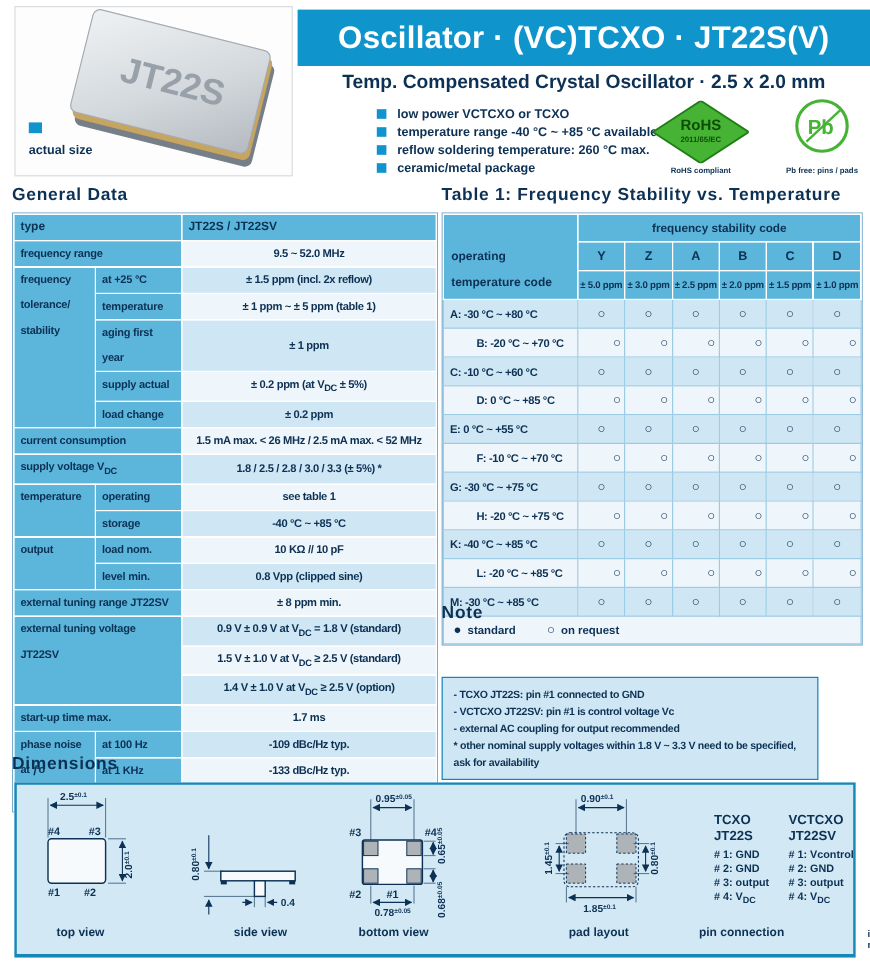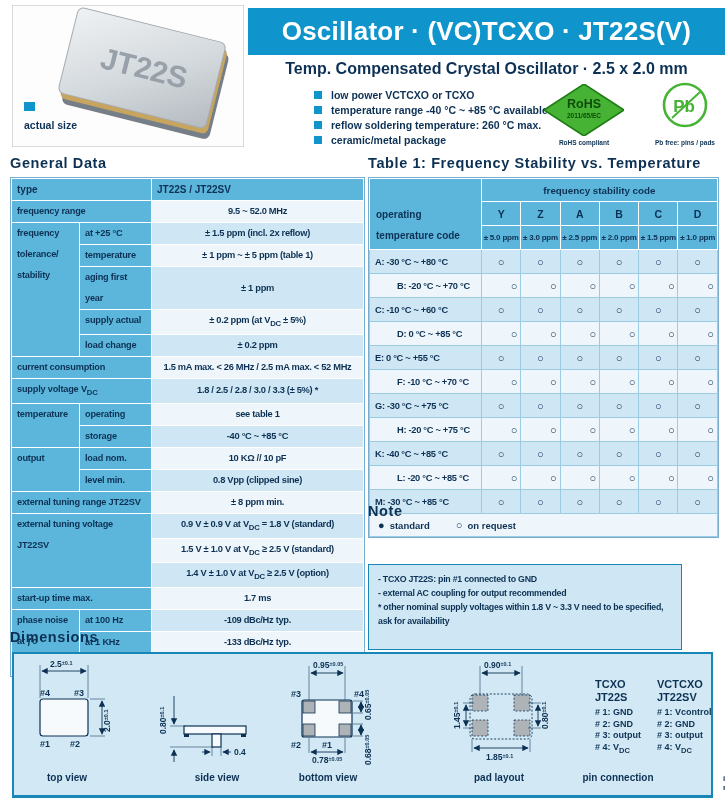--- a/index.html
+++ b/index.html
@@ -378,20 +378,21 @@
           <tr>
             <td class="lg" colspan="7"><span class="dot">●</span><span>standard</span><span class="sp"></span><span class="dot">○</span><span>on request</span></td>
           </tr>
         </tbody>
       </table>
   </div>
 
   <div class="abs sec-h" style="left:368px;top:503px">Note</div>
   <div class="abs note-box" id="note-lines">
       <div class="nline">- TCXO JT22S: pin #1 connected to GND</div>
+      <div class="nline">- VCTCXO JT22SV: pin #1 is control voltage Vc</div>
       <div class="nline">- external AC coupling for output recommended</div>
       <div class="nline">* other nominal supply voltages within 1.8 V ~ 3.3 V need to be specified,</div>
       <div class="nline">  ask for availability</div>
     </div>
 
   <div class="abs sec-h" style="left:10px;top:629px">Dimensions</div>
   <div class="abs dim-panel">
     <svg class="abs" style="left:0;top:2px" width="695" height="114" viewBox="0 0 695 114">
       <defs>
         <marker id="ar" viewBox="0 0 10 10" refX="9" refY="5" markerWidth="7" markerHeight="7" orient="auto-start-reverse">

